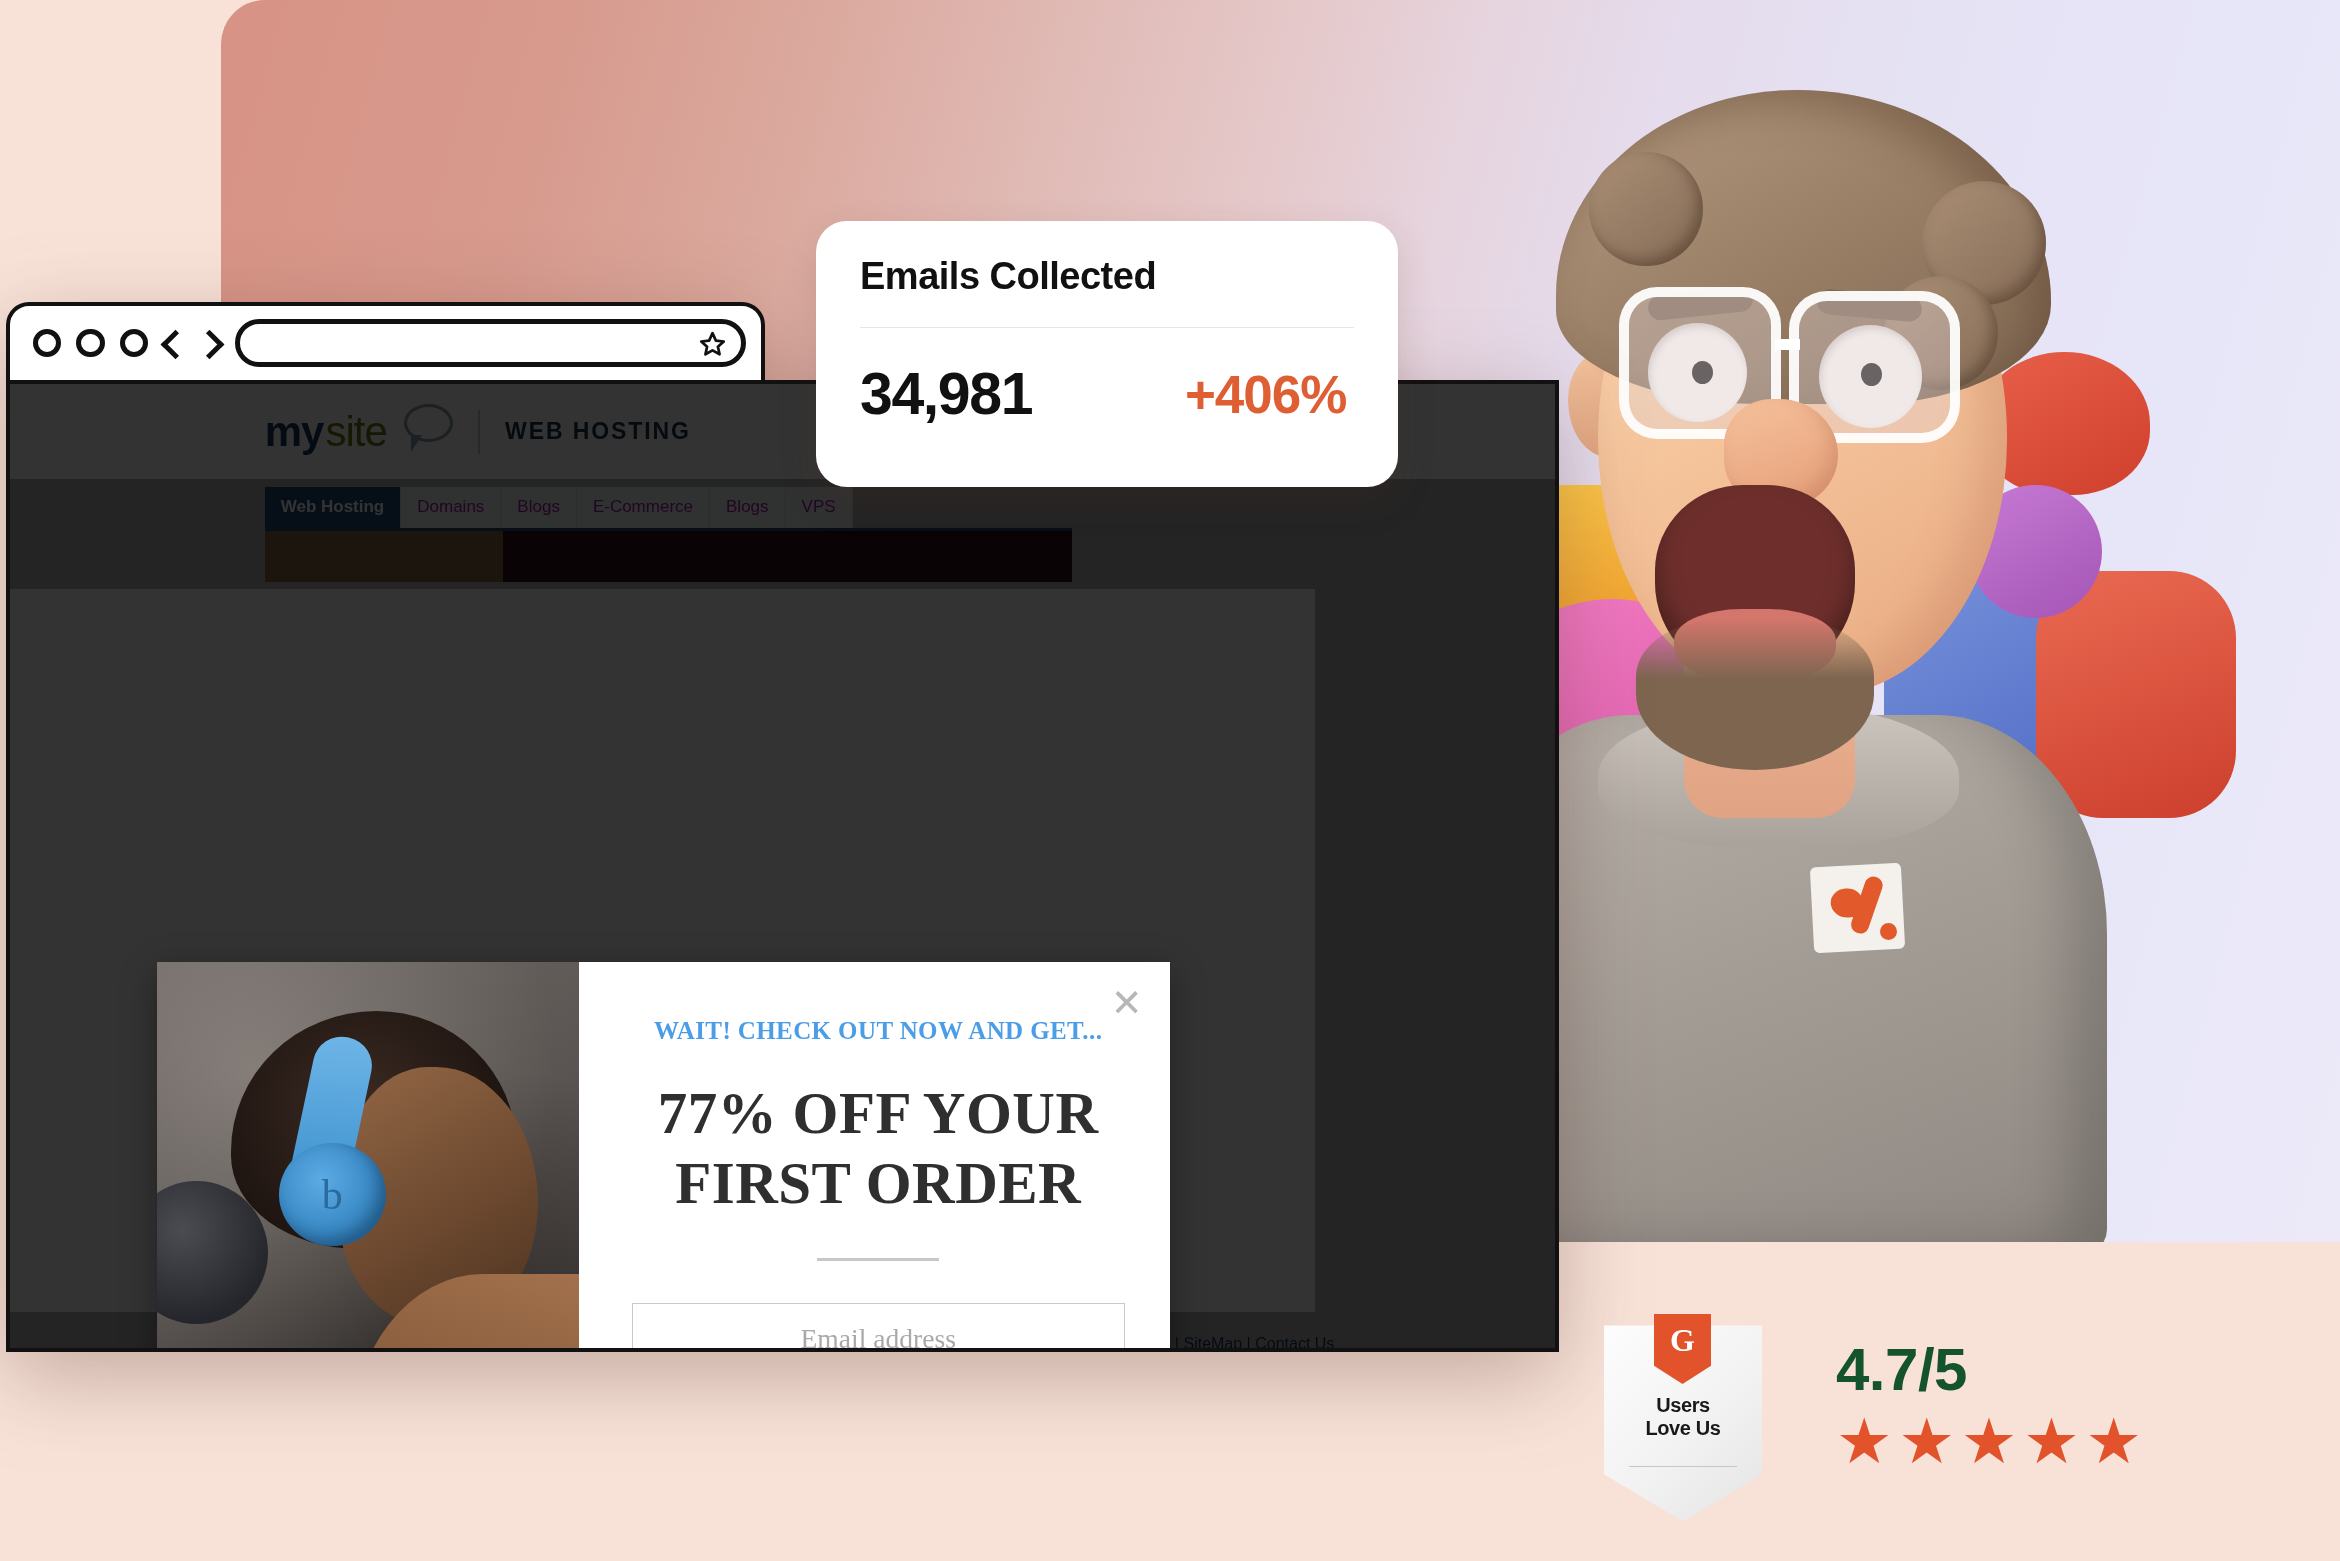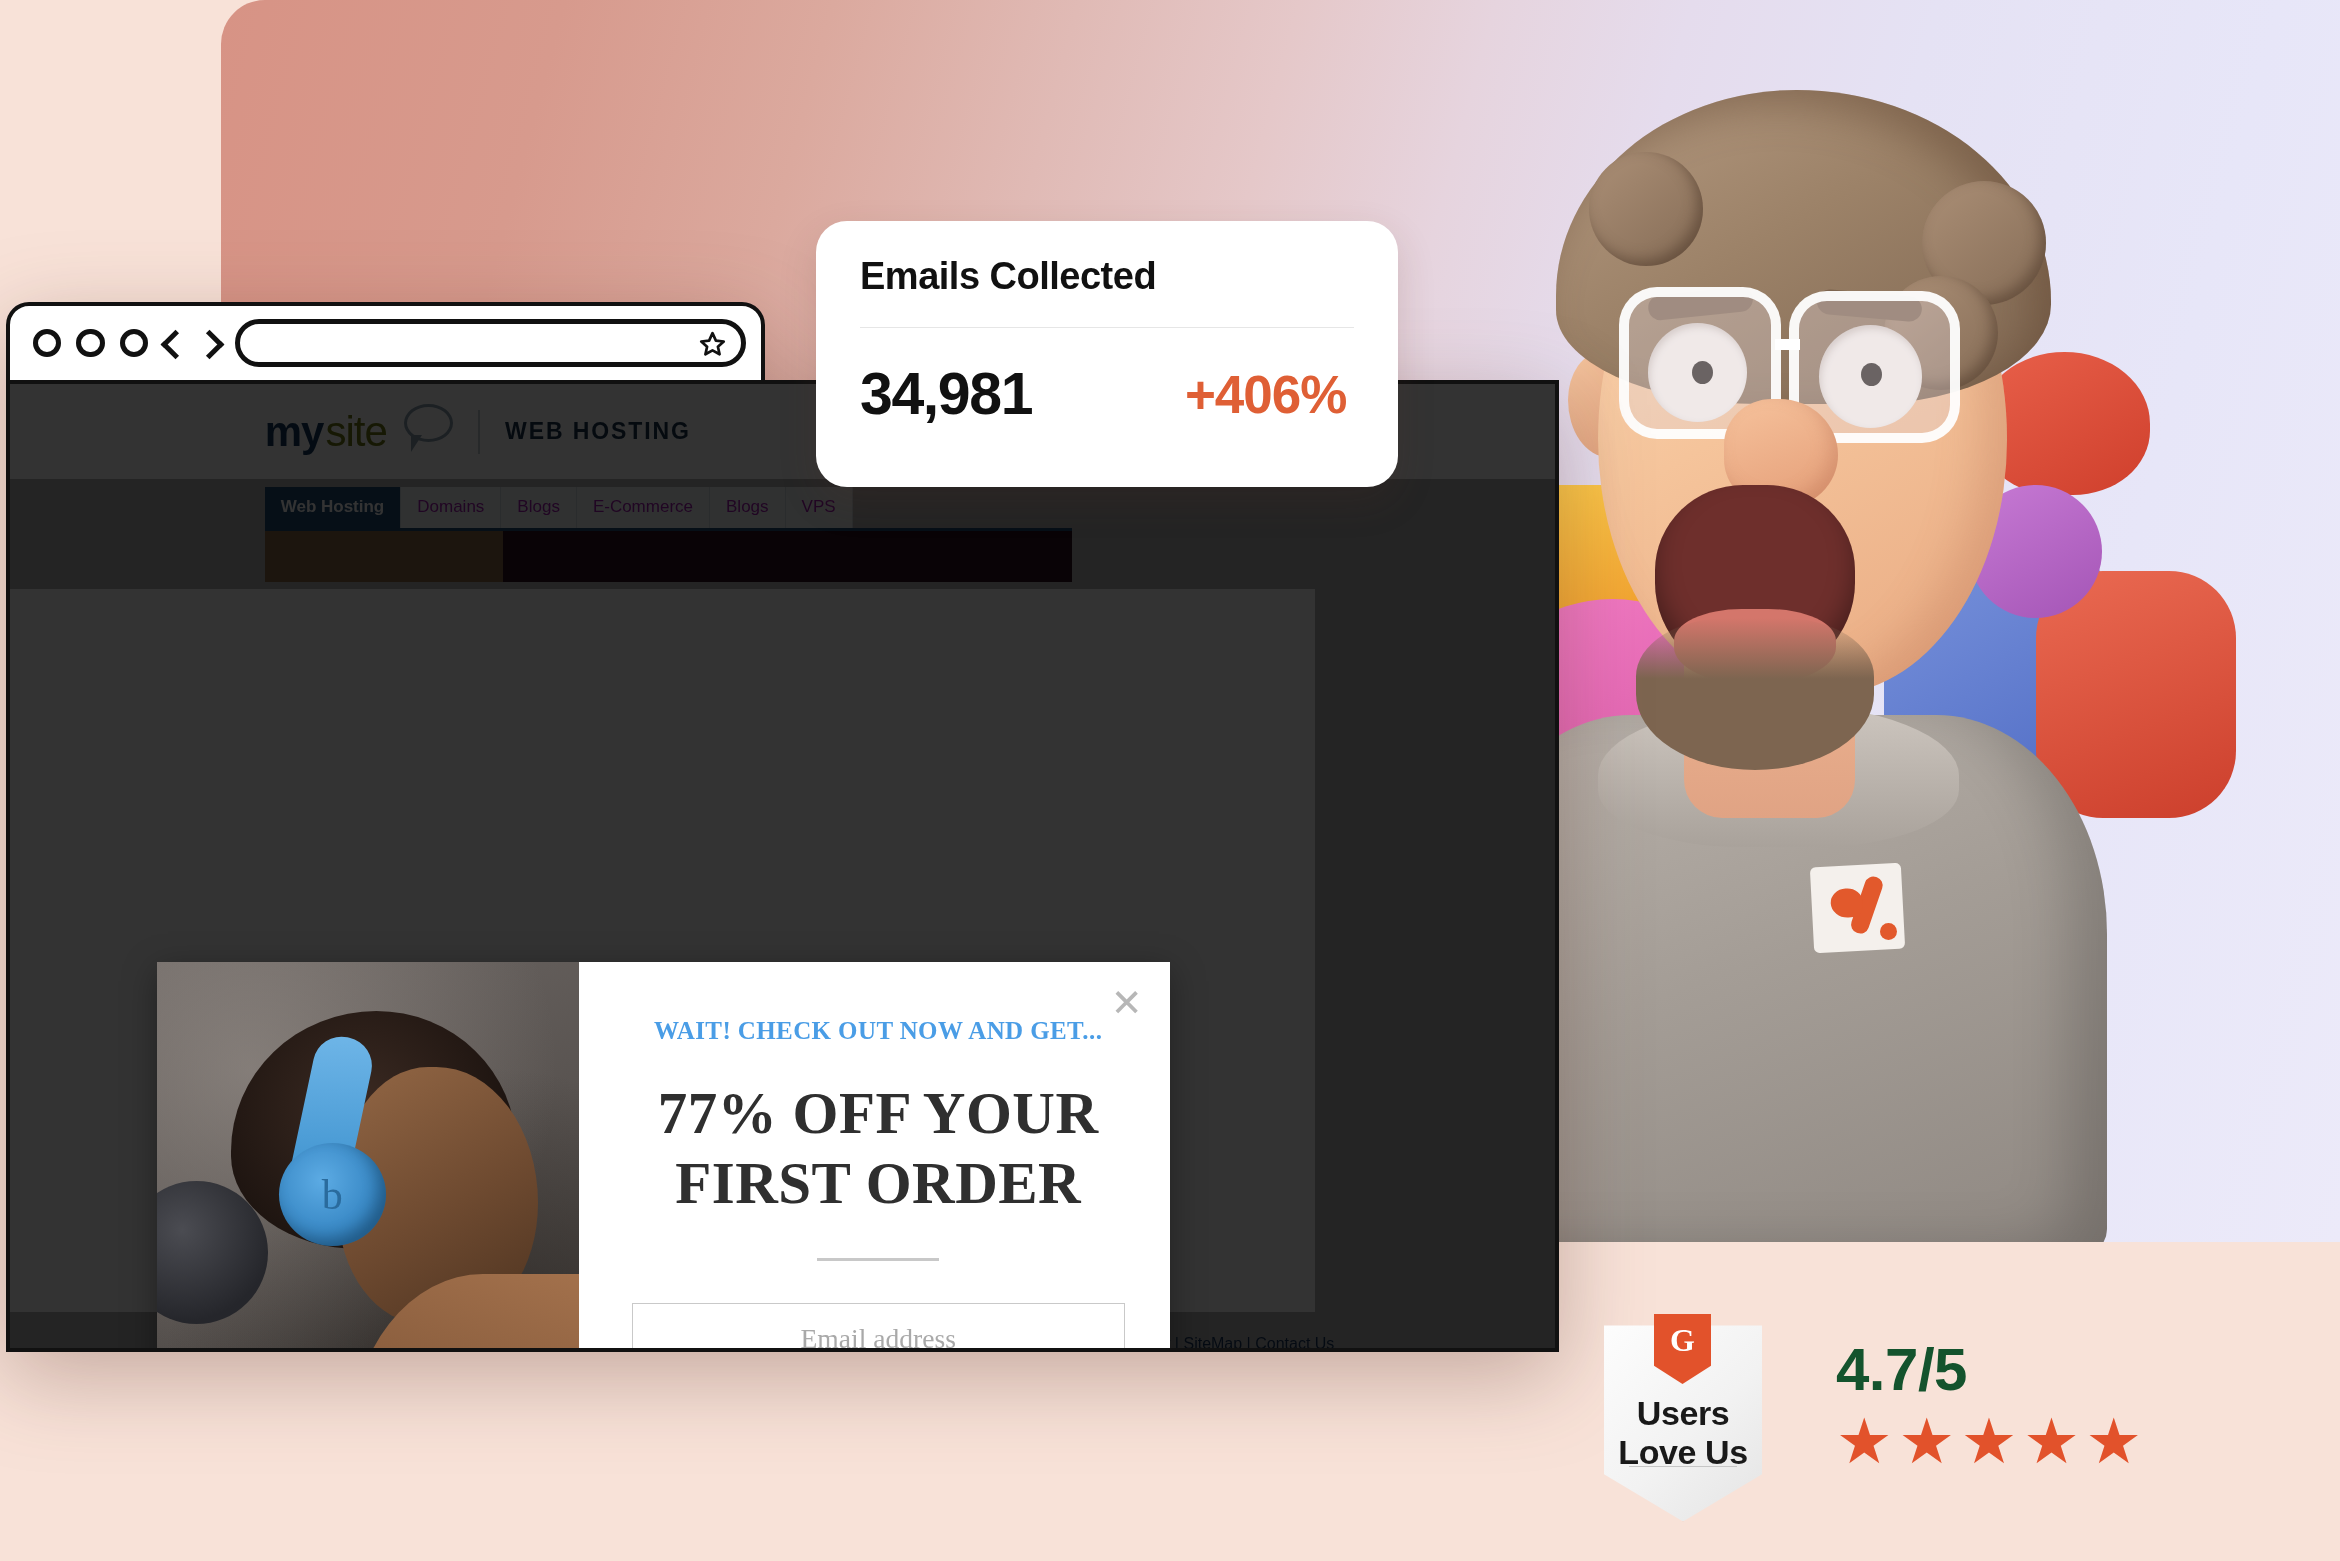--- a/index.html
+++ b/index.html
@@ -565,21 +565,21 @@
     font-size: 32px;
     font-weight: 700;
     font-family: "Liberation Serif", serif;
     line-height: 1;
   }
   #g2-text {
     position: absolute;
     left: 0; top: 80px;
     width: 158px;
     text-align: center;
-    font-size: 34px;
+    font-size: 20px;
     font-weight: 700;
     color: #191919;
     line-height: 1.14;
     letter-spacing: -0.4px;
   }
   #g2-sig {
     position: absolute;
     left: 25px; top: 152px;
     width: 108px; height: 1px;
     background: #c6c6c6;

